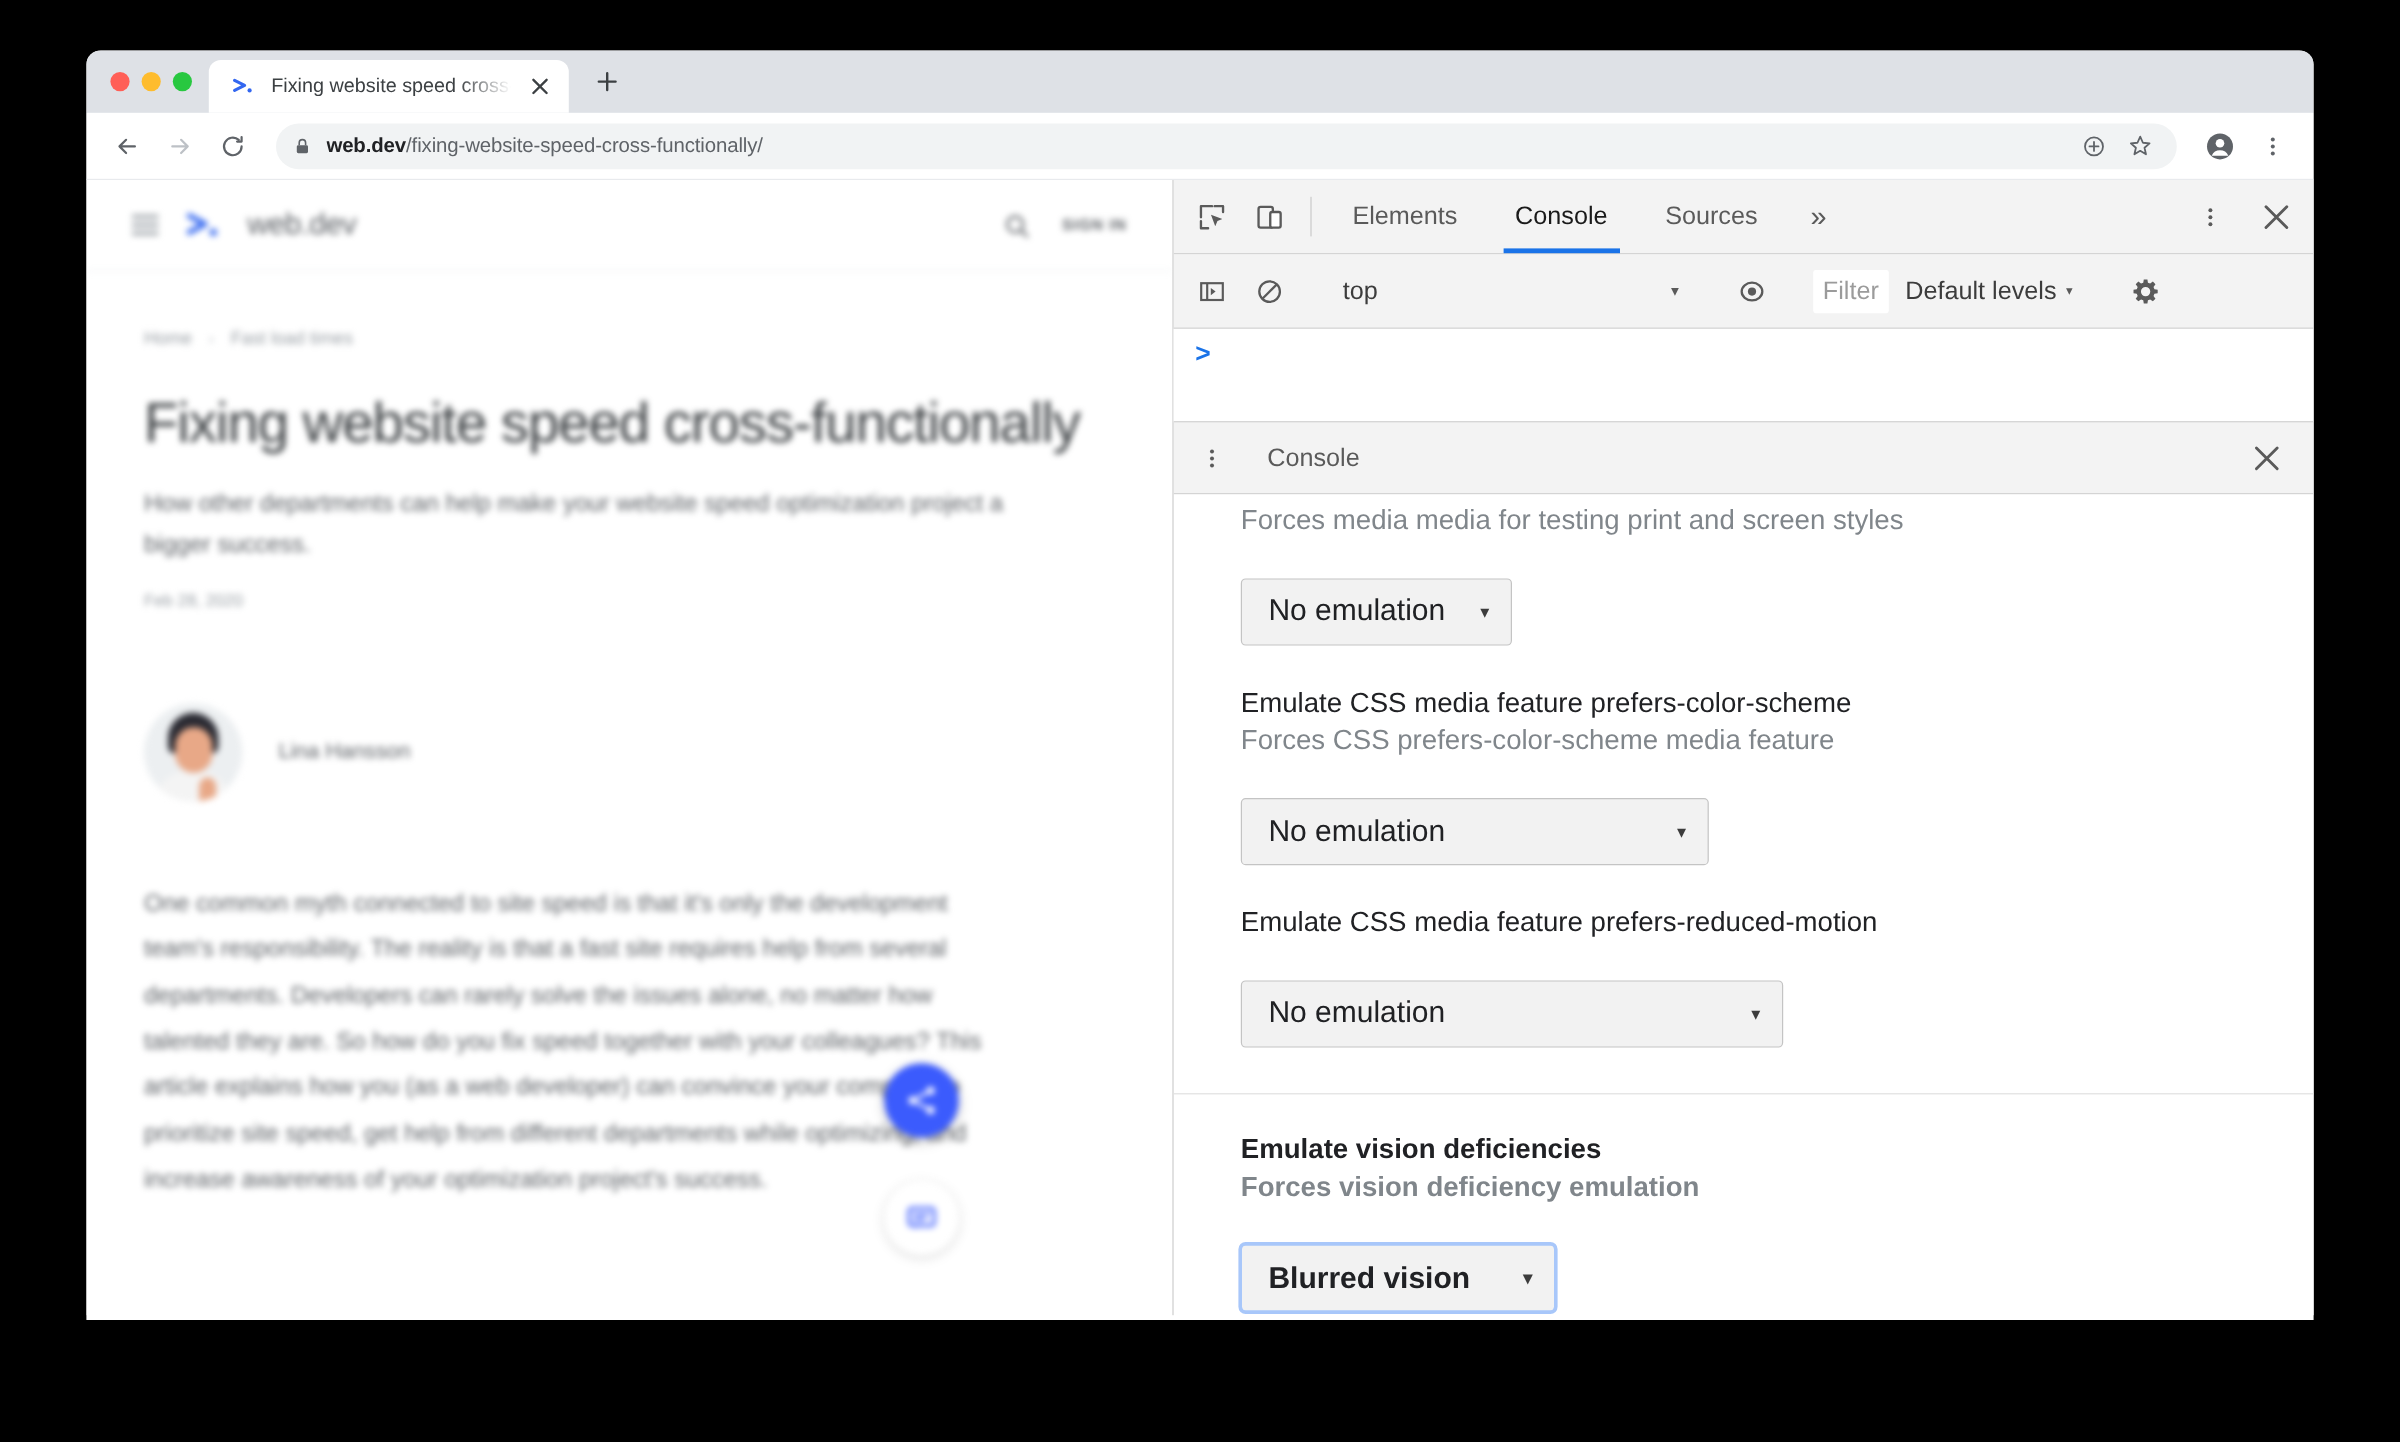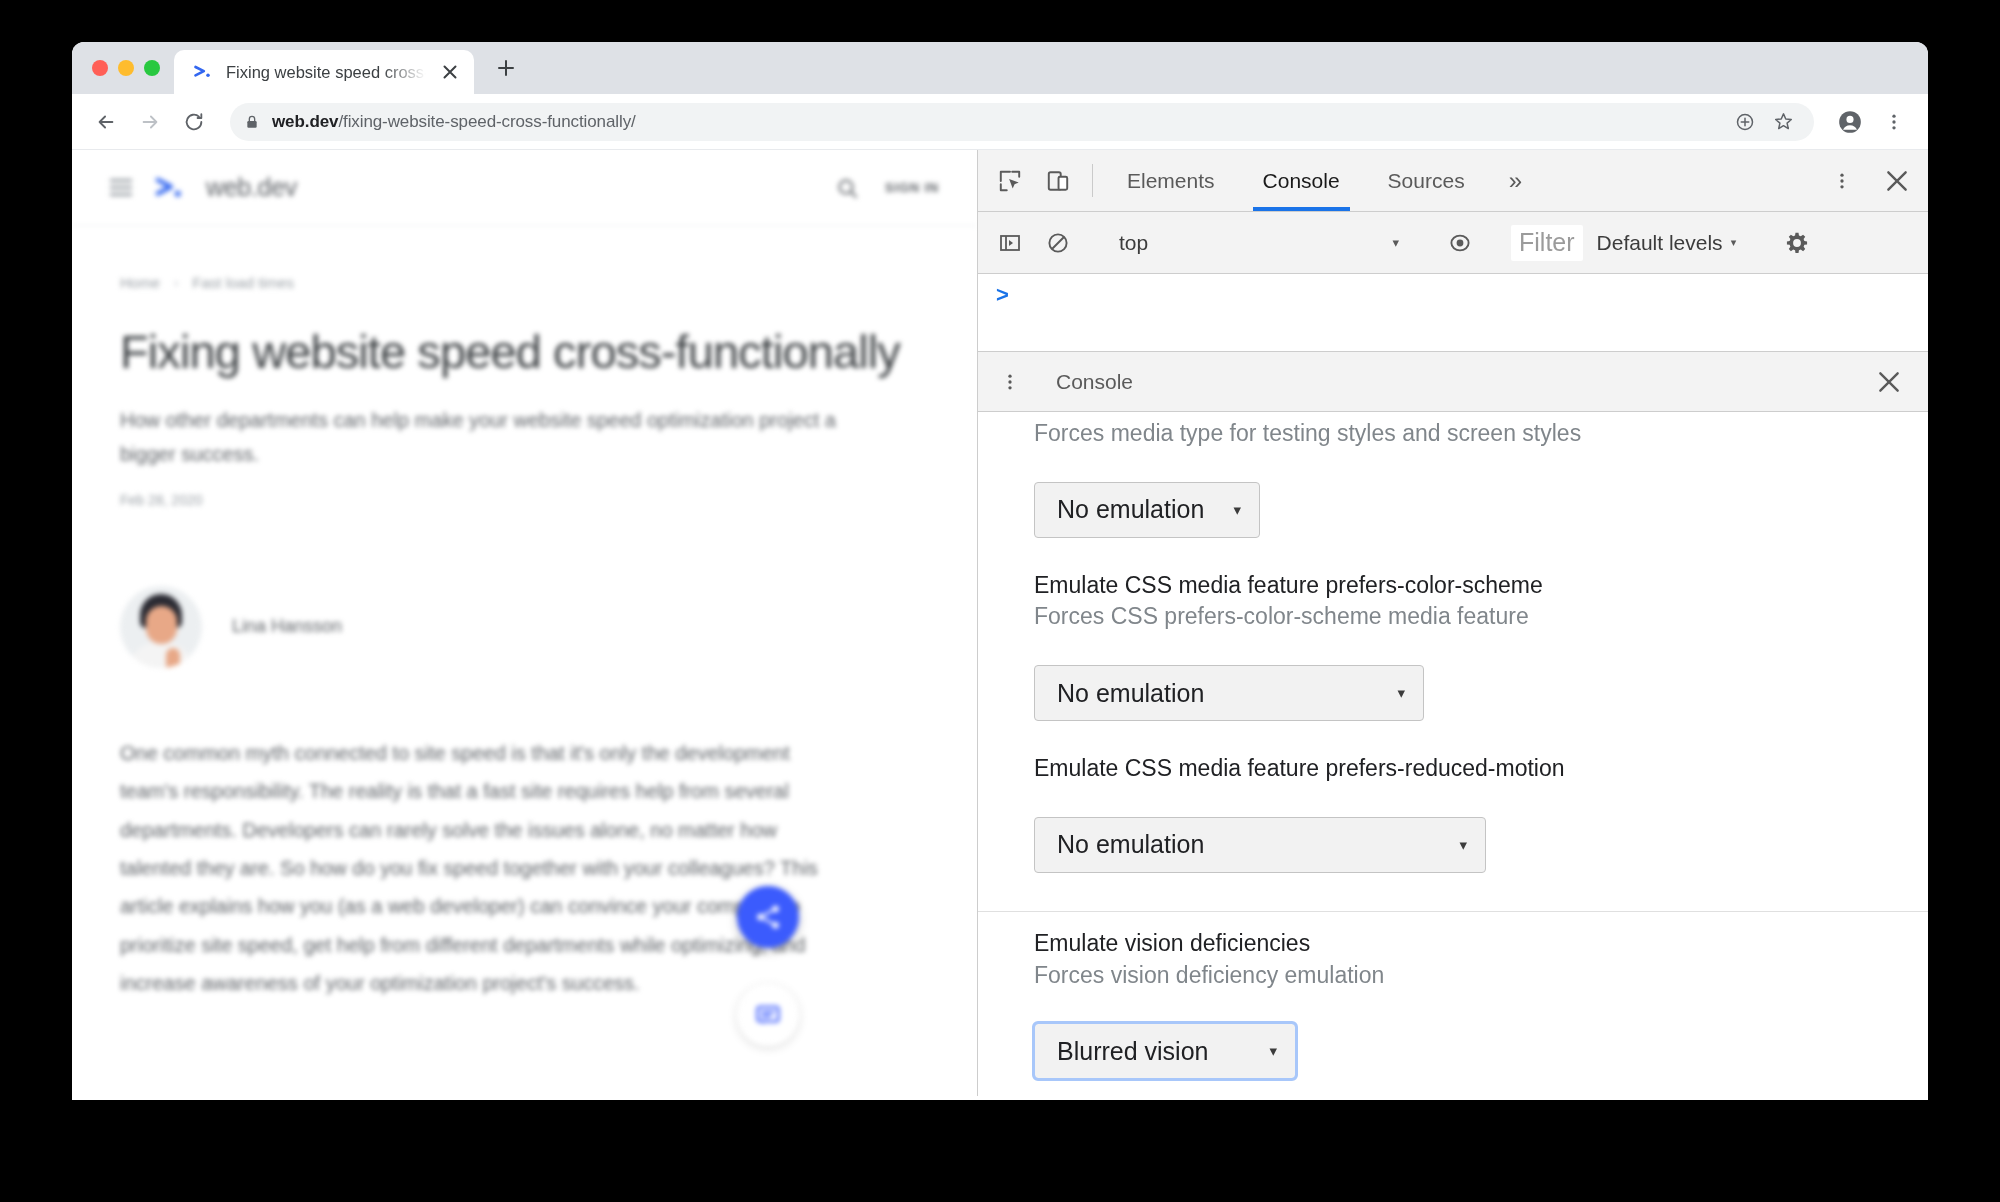--- a/index.html
+++ b/index.html
@@ -228,21 +228,21 @@
     padding: 0 10px; gap: 4px;
   }
   .ct-icon { width: 44px; height: 44px; display: flex; align-items: center; justify-content: center; color: #5a5a5a; }
   #context-select {
     display: flex; align-items: center; gap: 10px;
     min-width: 300px; padding: 0 10px; height: 40px;
   }
   #context-label { font-size: 21px; color: #3c3c3c; }
   #context-caret { margin-left: auto; color: #5a5a5a; font-size: 13px; }
   #filter-input {
-    font-size: 25px; color: #9b9b9b; background: #ffffff;
+    font-size: 21px; color: #9b9b9b; background: #ffffff;
     padding: 4px 8px; border-radius: 2px;
     height: 36px; display: flex; align-items: center;
   }
   #levels-select { display: flex; align-items: center; gap: 8px; font-size: 21px; color: #3c3c3c; padding: 0 10px; }
   #levels-caret { font-size: 11px; color: #5a5a5a; }
 
   #console-messages {
     background: #ffffff;
     height: 78px;
     border-bottom: 1px solid #cdcdcd;
@@ -272,21 +272,21 @@
   }
   .drawer-tab-close { color: #5a5a5a; display: flex; align-items: center; }
   #drawer-close { margin-left: auto; display: flex; align-items: center; padding: 0 26px; color: #5a5a5a; }
 
   #rendering-panel {
     flex: 1; background: #ffffff;
     overflow: hidden;
     padding: 0 0 0 0;
   }
   .render-section { padding: 6px 56px 26px 56px; }
-  .render-section.divided { border-top: 1px solid #e0e0e0; padding-top: 16px; margin-top: 12px; }
+  .render-section.divided { border-top: 1px solid #e0e0e0; padding-top: 30px; margin-top: 12px; font-weight: bold; }
   .render-title { font-size: 23px; color: #202124; line-height: 1.38; }
   .render-desc { font-size: 23px; color: #80868b; line-height: 1.38; }
   .render-select {
     margin-top: 32px;
     display: inline-flex; align-items: center;
     height: 56px;
     padding: 0 18px 0 22px;
     gap: 26px;
     background: #f2f2f2;
     border: 1px solid #c4c4c4;
@@ -577,21 +577,21 @@
           <div id="drawer-close">
             <svg width="26" height="26" viewBox="0 0 24 24" aria-hidden="true">
               <path d="M4 4 L20 20 M20 4 L4 20" stroke="#5a5a5a" stroke-width="2.2" stroke-linecap="round"></path>
             </svg>
           </div>
         </div>
 
         <div id="rendering-panel">
 
           <div class="render-section">
-            <div class="render-desc">Forces media type for testing styles and screen styles</div>
+            <div class="render-desc">Forces media media for testing print and screen styles</div>
             <div class="render-select w1">
               <span class="sel-label">No emulation</span>
               <span class="caret">▾</span>
             </div>
           </div>
 
           <div class="render-section">
             <div class="render-title">Emulate CSS media feature prefers-color-scheme</div>
             <div class="render-desc">Forces CSS prefers-color-scheme media feature</div>
             <div class="render-select w2">

